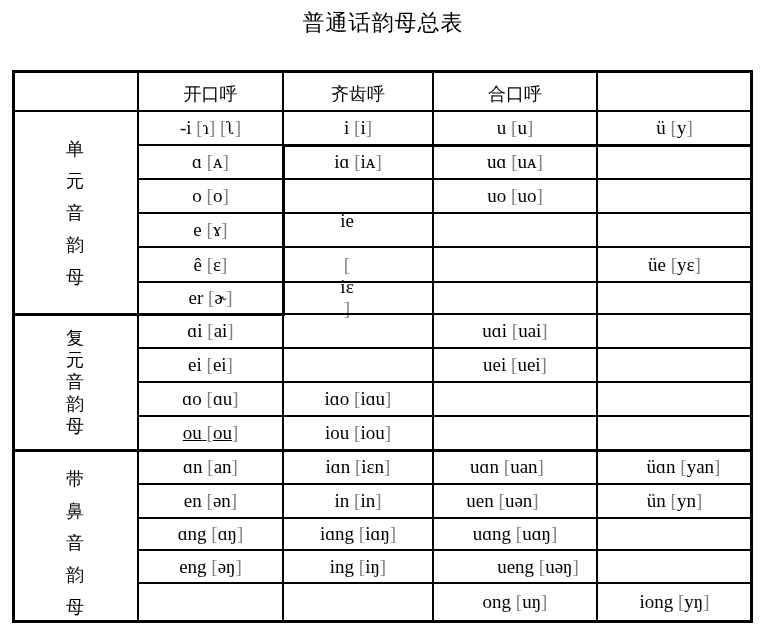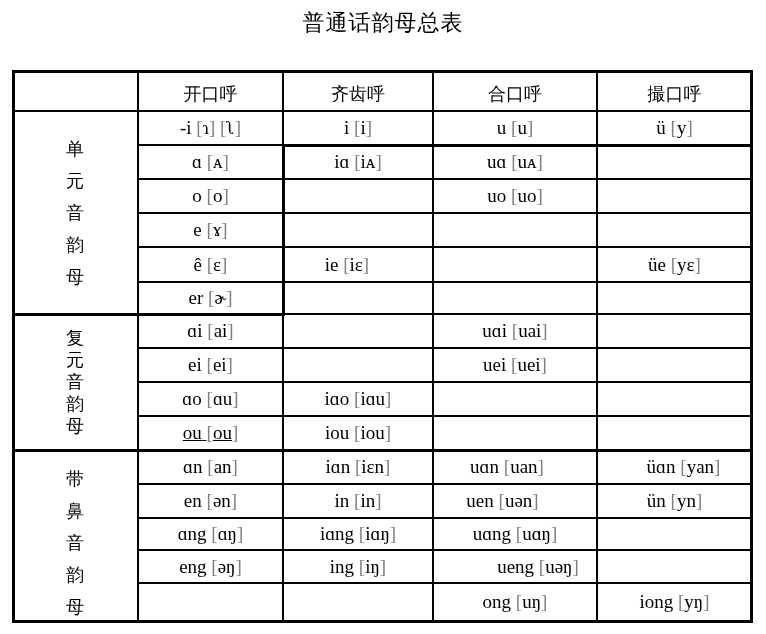--- a/index.html
+++ b/index.html
@@ -23,21 +23,20 @@
 <body>
 
 <div class="title">普通话韵母总表</div>
 
 <div class="grid" id="grid">
 
   <div class="cell hdr" style="left:12px;top:71px;width:126px;height:40px;"></div>
   <div class="cell hdr" style="left:138px;top:74px;width:145px;height:40px;">开口呼</div>
   <div class="cell hdr" style="left:283px;top:74px;width:150px;height:40px;">齐齿呼</div>
   <div class="cell hdr" style="left:433px;top:74px;width:164px;height:40px;">合口呼</div>
-  <div class="cell hdr" style="left:597px;top:74px;width:155px;height:40px;">撮口呼</div>
 
   <div class="cat spaced" style="left:12px;top:111px;width:126px;height:203px;">
     <span>单</span>
     <span>元</span>
     <span>音</span>
     <span>韵</span>
     <span>母</span>
   </div>
   <div class="cat" style="left:12px;top:314px;width:126px;height:136px;line-height:22px;">
     <span>复</span>
@@ -65,21 +64,21 @@
       <div class="cell" style="left: 597px; width: 155px; top: 145px; height: 34px;"></div>
       <div class="cell" style="left: 138px; width: 145px; top: 179px; height: 34px;"><span>o</span>&nbsp;<span class="br">[</span><span>o</span><span class="br">]</span></div>
       <div class="cell" style="left: 283px; width: 150px; top: 179px; height: 34px;"></div>
       <div class="cell" style="left: 433px; width: 164px; top: 179px; height: 34px;"><span>uo</span>&nbsp;<span class="br">[</span><span>uo</span><span class="br">]</span></div>
       <div class="cell" style="left: 597px; width: 155px; top: 179px; height: 34px;"></div>
       <div class="cell" style="left: 138px; width: 145px; top: 213px; height: 34px;"><span>e</span>&nbsp;<span class="br">[</span><span>ɤ</span><span class="br">]</span></div>
       <div class="cell" style="left: 283px; width: 150px; top: 213px; height: 34px;"></div>
       <div class="cell" style="left: 433px; width: 164px; top: 213px; height: 34px;"></div>
       <div class="cell" style="left: 597px; width: 155px; top: 213px; height: 34px;"></div>
       <div class="cell" style="left: 138px; width: 145px; top: 247px; height: 35px;"><span>ê</span>&nbsp;<span class="br">[</span><span>ɛ</span><span class="br">]</span></div>
-      <div class="cell" style="left: 283px; width: 128px; top: 247px; height: 35px;"><span>ie</span>&nbsp;<span class="br">[</span><span>iɛ</span><span class="br">]</span></div>
+      <div class="cell" style="left: 283px; width: 128px; top: 247px; height: 35px; flex-direction: column;"><span>ie</span>&nbsp;<span class="br">[</span><span>iɛ</span><span class="br">]</span></div>
       <div class="cell" style="left: 433px; width: 164px; top: 247px; height: 35px;"></div>
       <div class="cell" style="left: 597px; width: 155px; top: 247px; height: 35px;"><span>üe</span>&nbsp;<span class="br">[</span><span>yɛ</span><span class="br">]</span></div>
       <div class="cell" style="left: 138px; width: 145px; top: 282px; height: 32px;"><span>er</span>&nbsp;<span class="br">[</span><span>ɚ</span><span class="br">]</span></div>
       <div class="cell" style="left: 283px; width: 150px; top: 282px; height: 32px;"></div>
       <div class="cell" style="left: 433px; width: 164px; top: 282px; height: 32px;"></div>
       <div class="cell" style="left: 597px; width: 155px; top: 282px; height: 32px;"></div>
       <div class="cell" style="left: 138px; width: 145px; top: 314px; height: 34px;"><span>ɑi</span>&nbsp;<span class="br">[</span><span>ai</span><span class="br">]</span></div>
       <div class="cell" style="left: 283px; width: 150px; top: 314px; height: 34px;"></div>
       <div class="cell" style="left: 433px; width: 164px; top: 314px; height: 34px;"><span>uɑi</span>&nbsp;<span class="br">[</span><span>uai</span><span class="br">]</span></div>
       <div class="cell" style="left: 597px; width: 155px; top: 314px; height: 34px;"></div>

